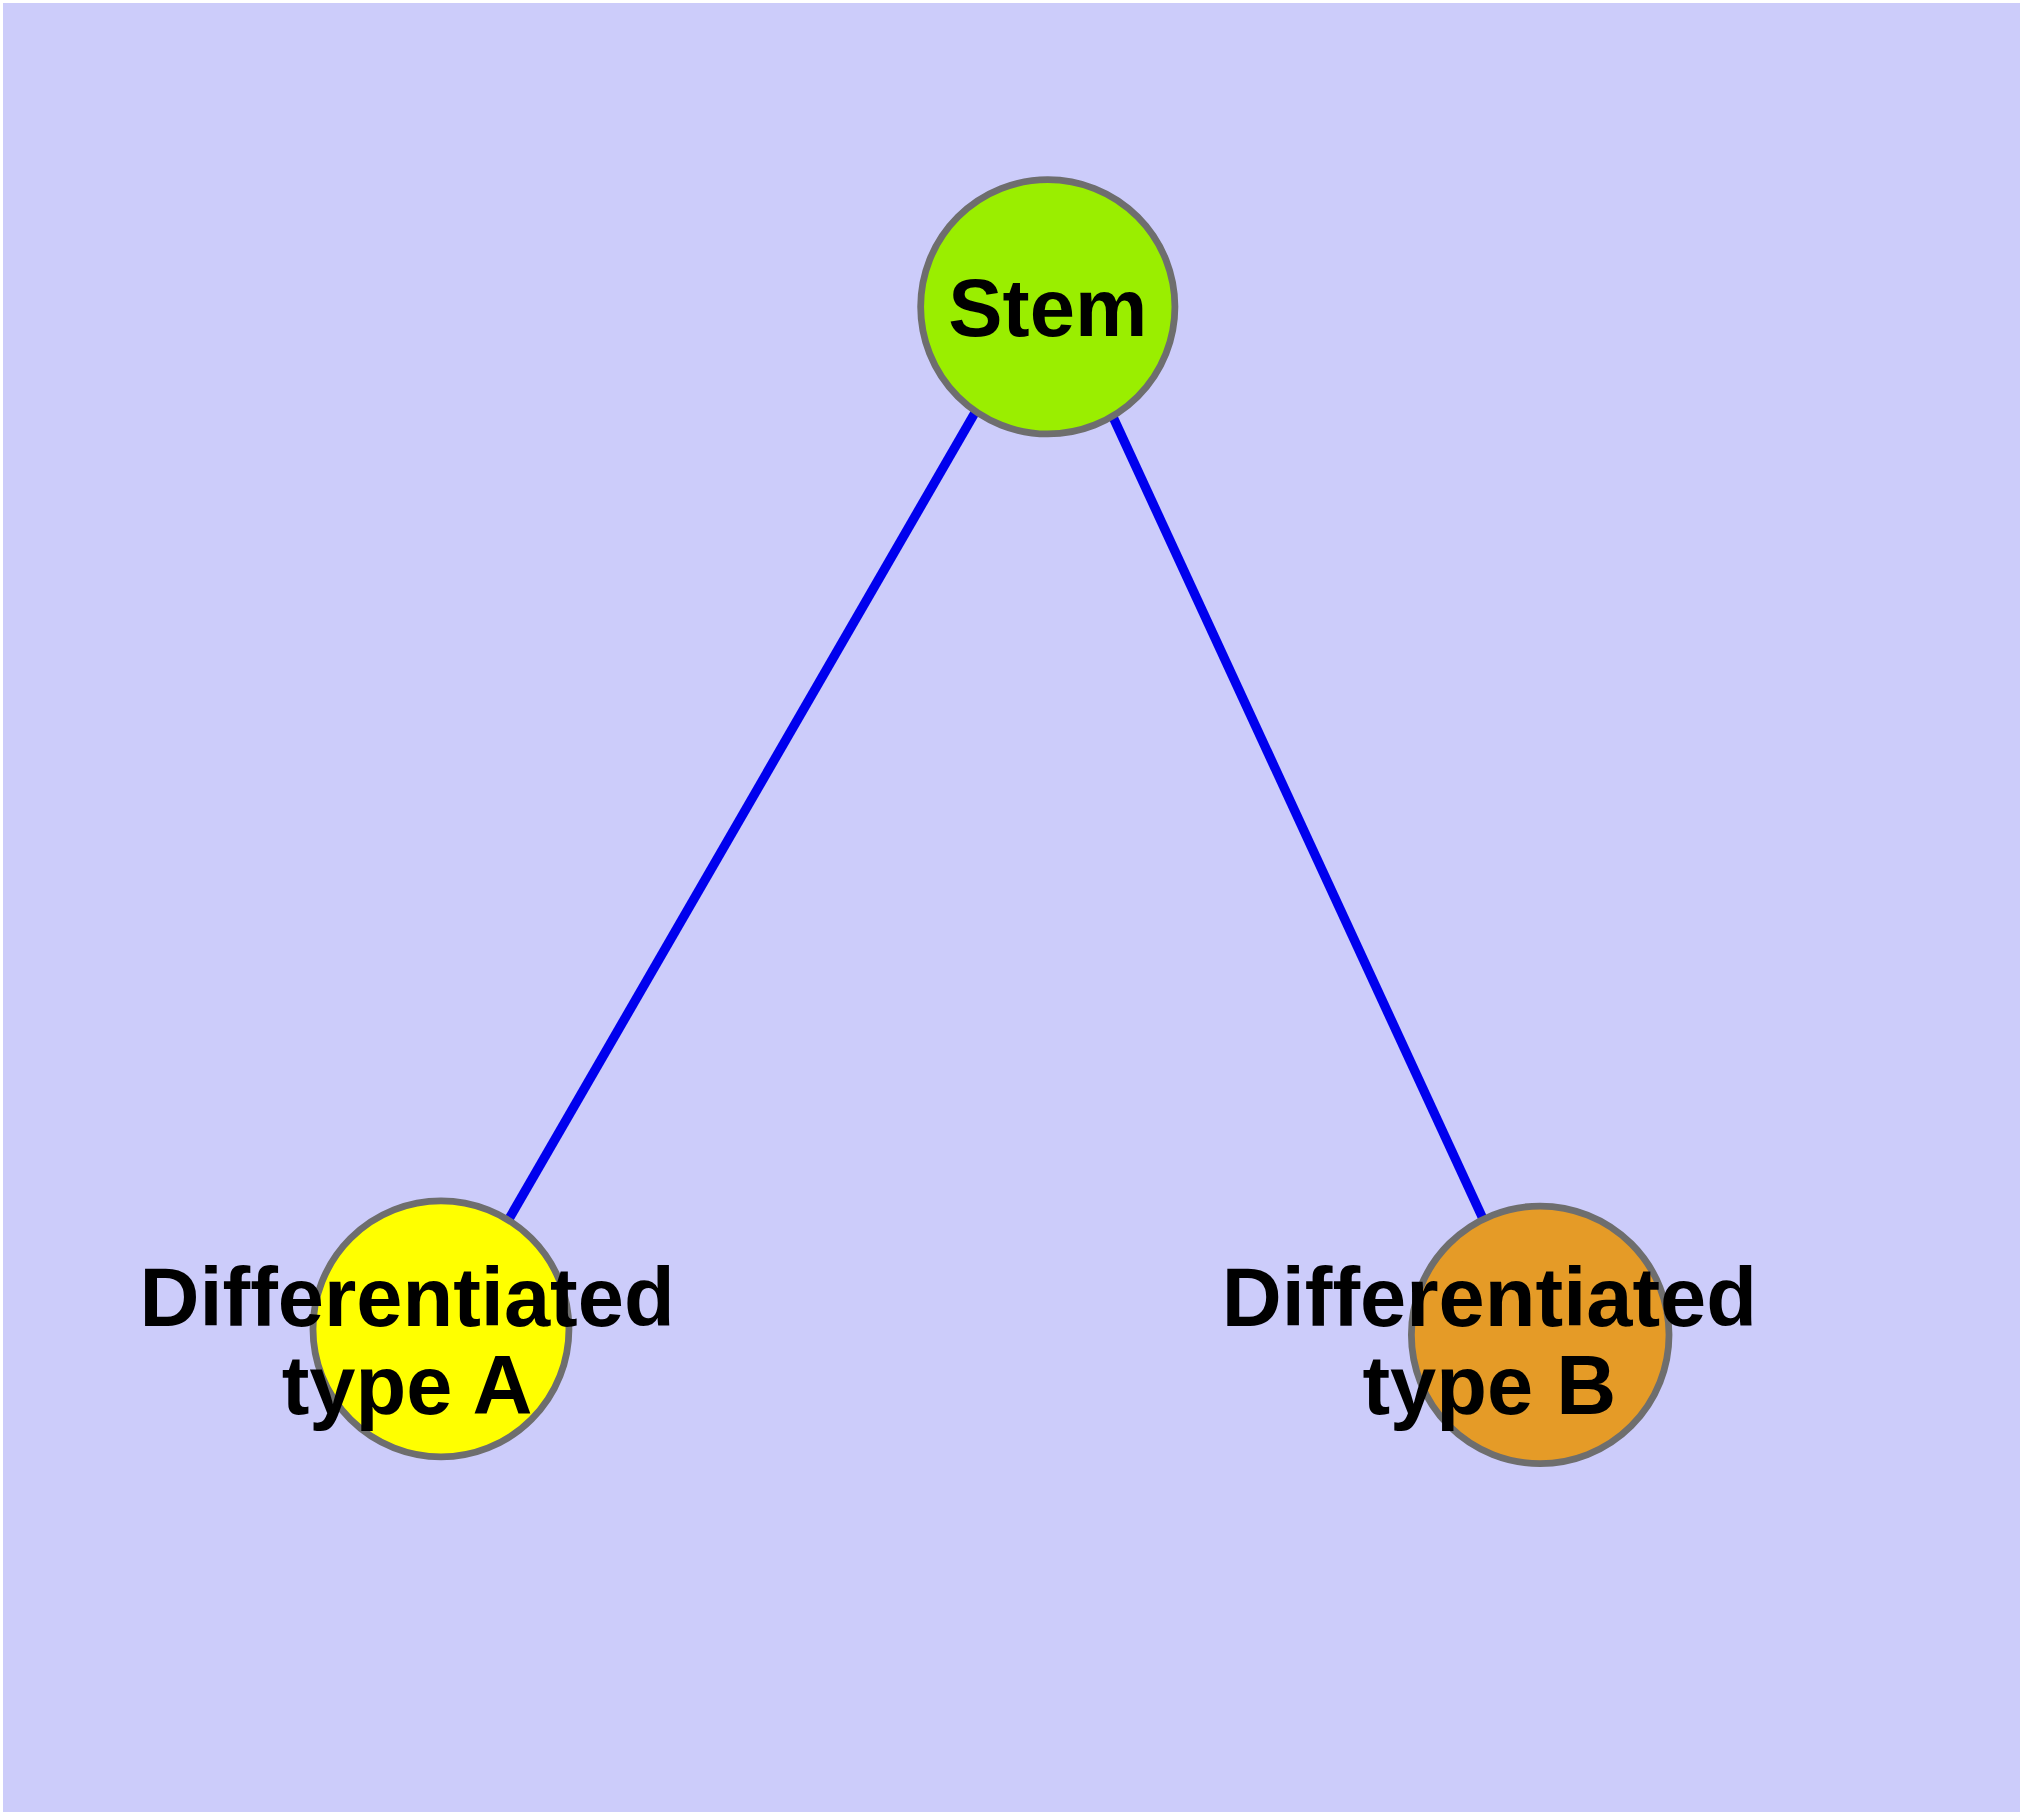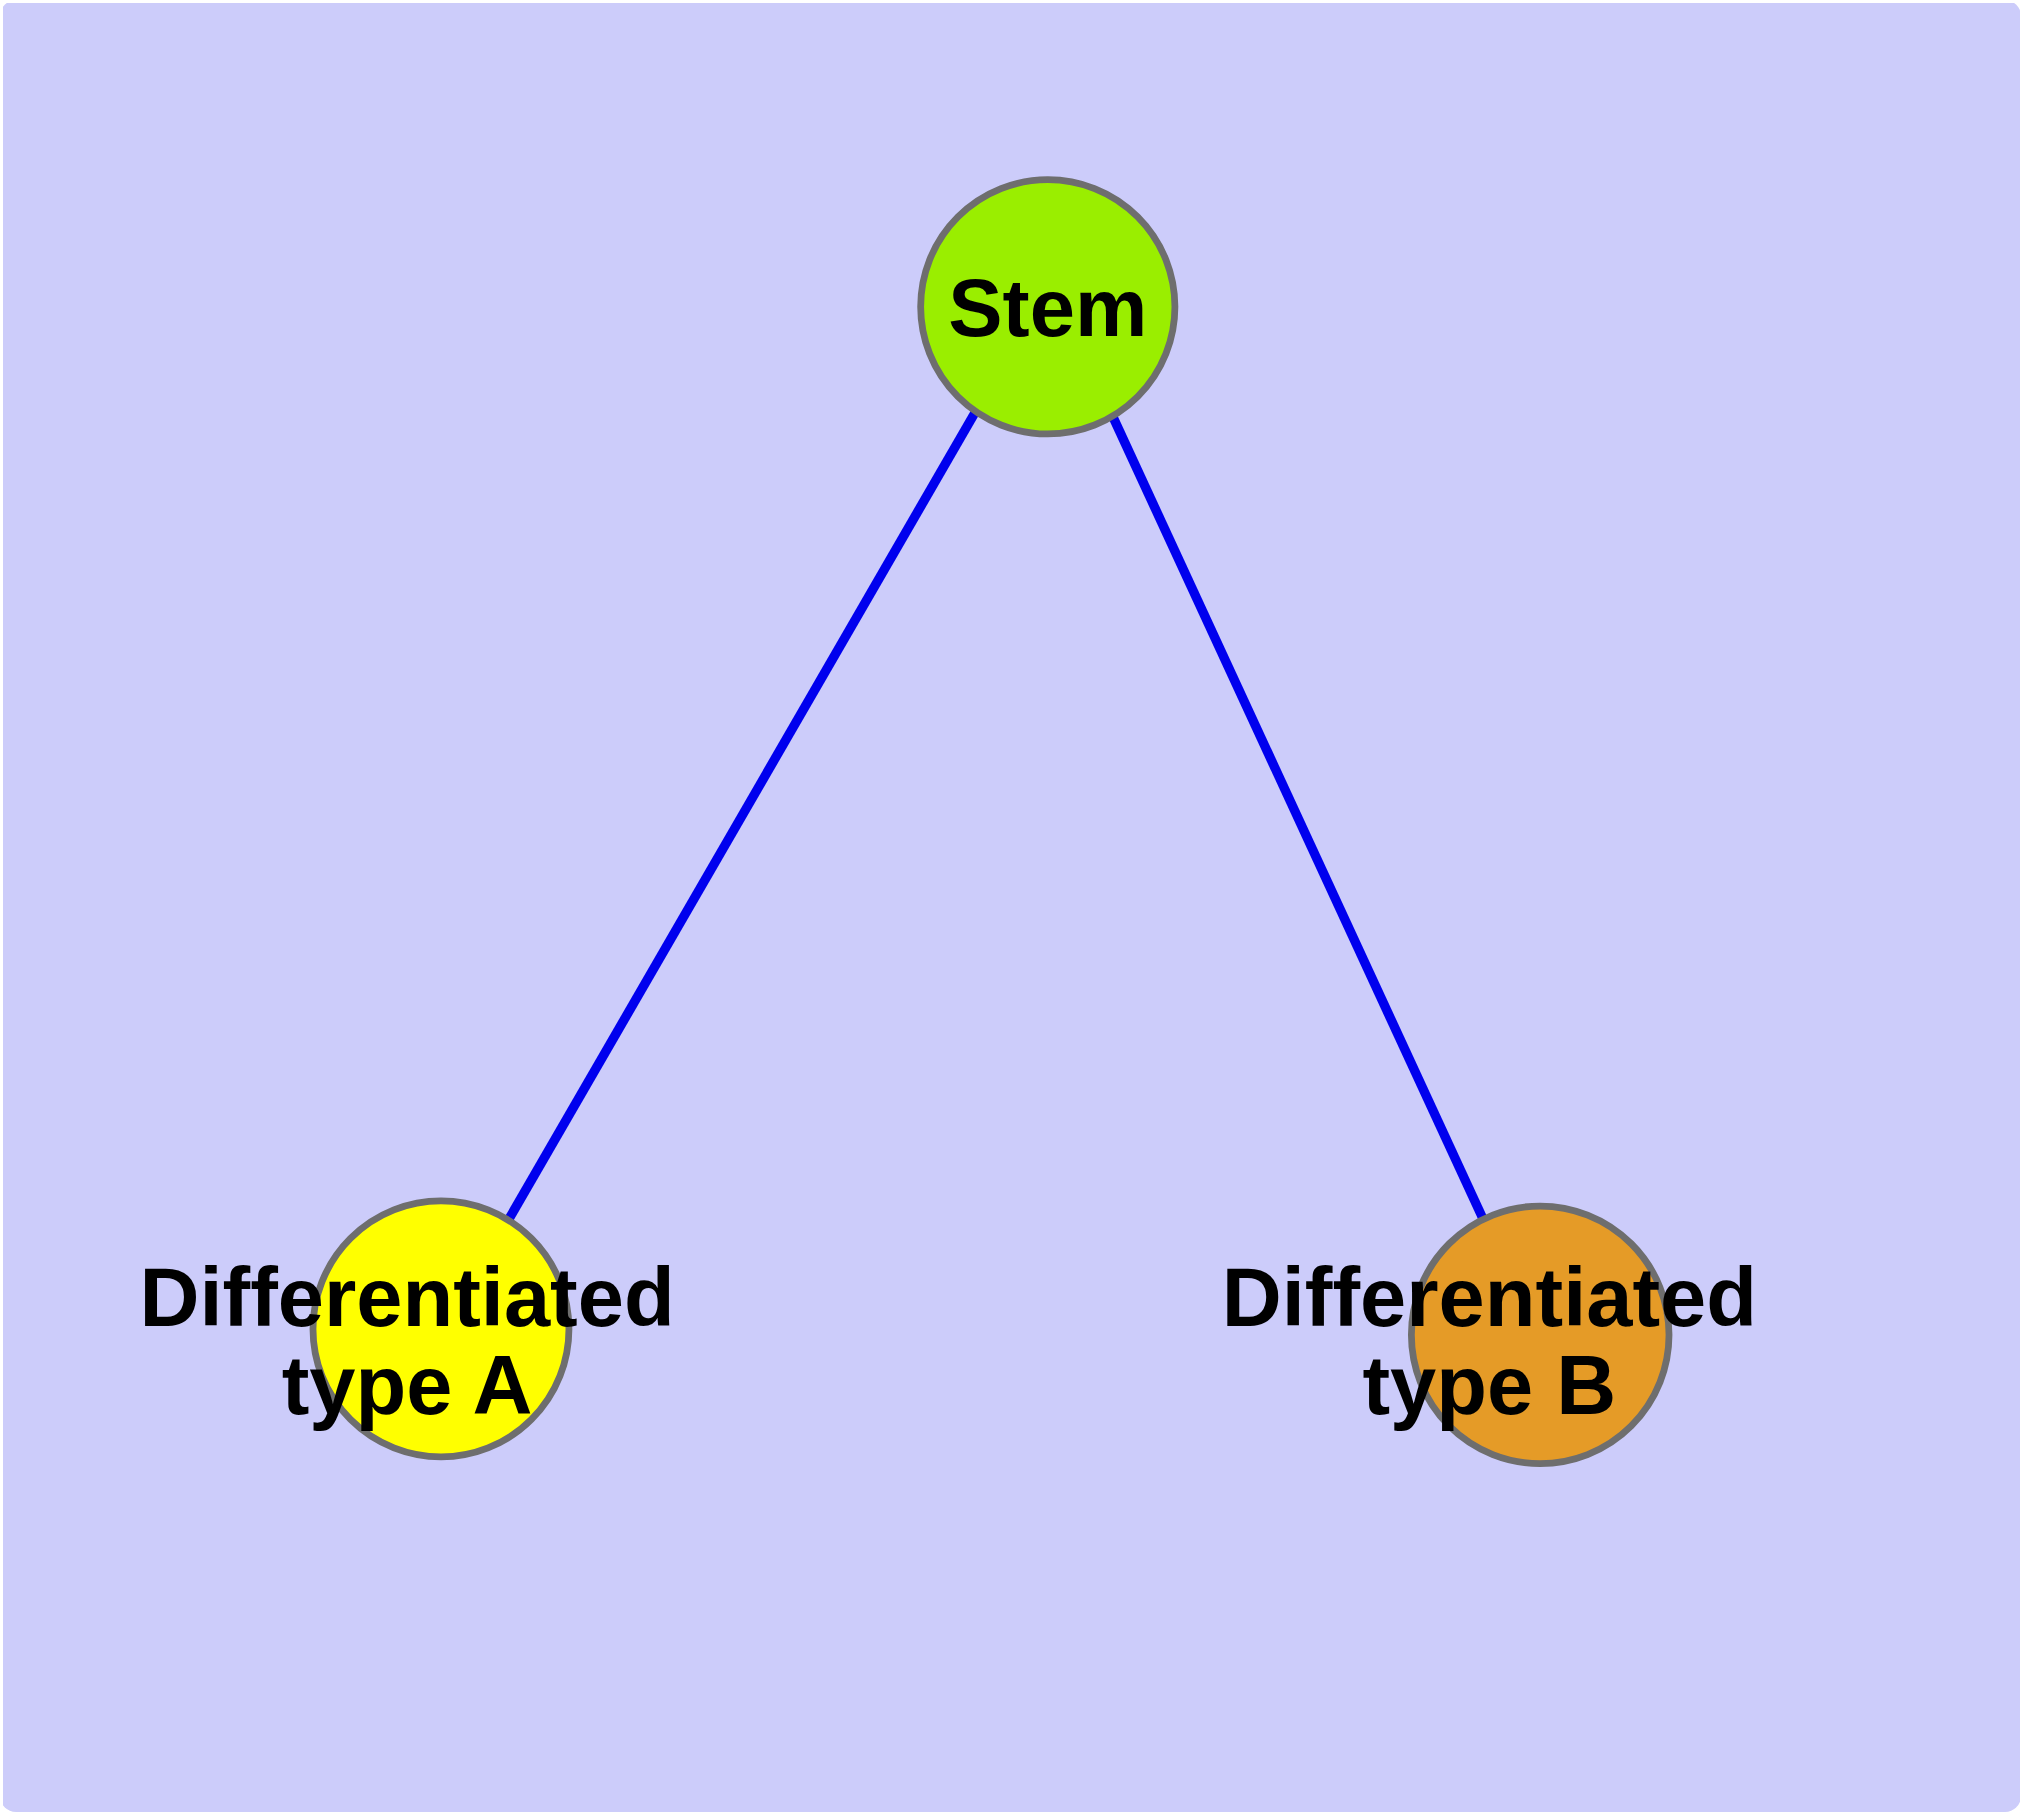--- a/index.html
+++ b/index.html
@@ -34,21 +34,21 @@
     font-weight: bold;
     fill: #000000;
     text-anchor: middle;
   }
   .label-stem { font-size: 96px; }
   .label-diff { font-size: 98px; }
 </style>
 </head>
 <body>
 
-<div id="canvas" style="background: rgb(255, 255, 255); border-radius: 16px;">
+<div id="canvas" style="background: rgb(255, 255, 255);">
 
   <div id="plot-bg" style="background: rgb(204, 204, 250);"></div>
 
   <svg id="graph-svg" viewBox="0 0 2384 2138">
 
     <g>
       <line id="e0a" x1="1150" y1="487" x2="601" y2="1437" stroke="#0000ee" stroke-width="11" stroke-linecap="butt"></line>
       <line id="e1a" x1="1312" y1="490" x2="1749" y2="1437" stroke="#0000ee" stroke-width="11" stroke-linecap="butt"></line>
     </g>
 

